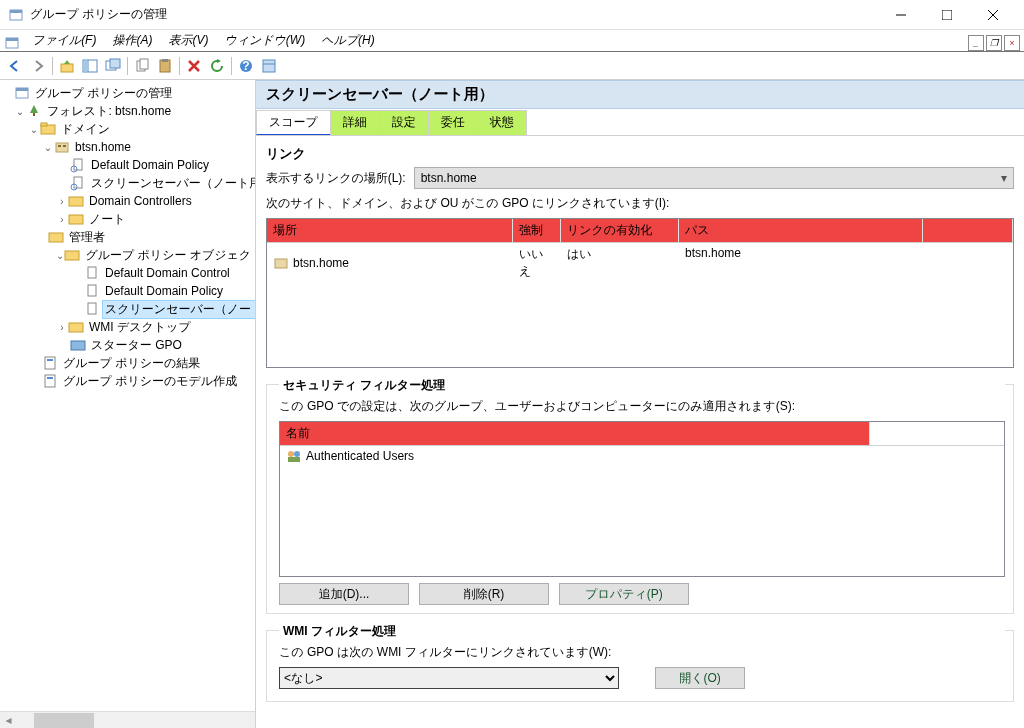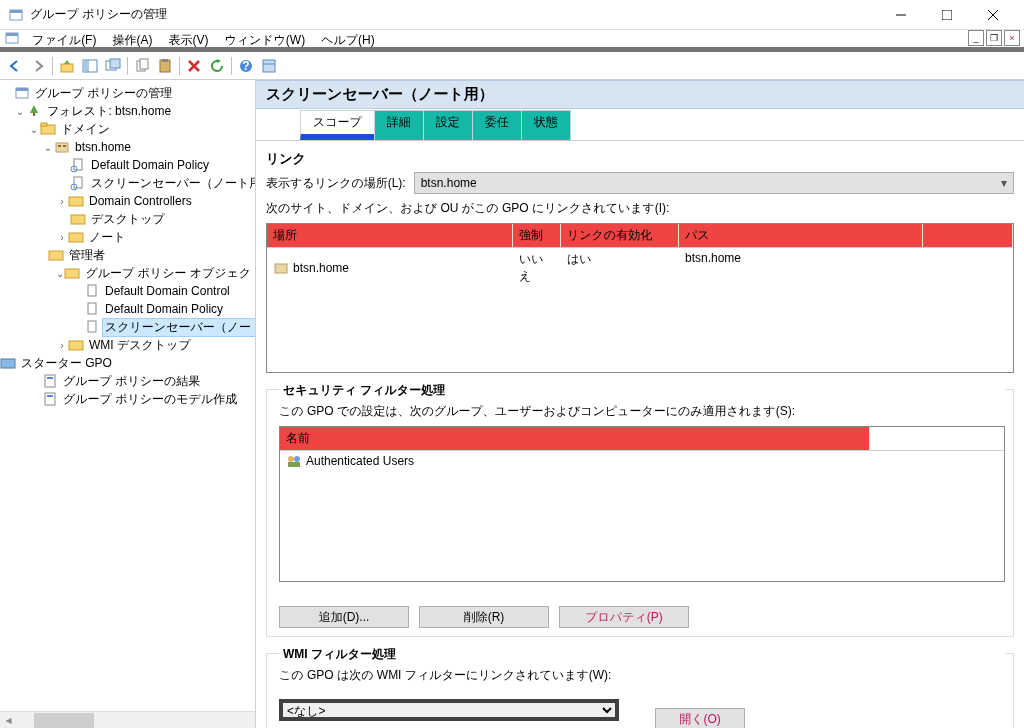--- a/index.html
+++ b/index.html
@@ -1,60 +1,60 @@
 <!DOCTYPE html>
 <html><head>
 <meta charset="utf-8">
 <style>
 * { box-sizing: border-box; font-family: "Meiryo UI", "Yu Gothic UI", sans-serif; font-size: 12px; }
 body { margin: 0; padding: 0; background: #fff; width: 1024px; height: 728px; overflow: hidden; }
 .titlebar { height: 30px; display: flex; align-items: center; padding: 0 8px; border-bottom: 1px solid #e0e0e0; }
 .titlebar .icon { width: 16px; height: 16px; margin-right: 6px; }
 .titlebar .title { flex: 1; }
 .titlebar .winbtn { width: 46px; height: 30px; display: flex; align-items: center; justify-content: center; }
-.menubar { height: 22px; display: flex; align-items: flex-start; padding: 0 4px; border-bottom: 5px solid #737373; position: relative; }
+.menubar { height: 22px; display: flex; align-items: flex-end; padding: 0 4px; border-bottom: 1px solid #737373; position: relative; font-style: italic; }
 .menubar .icon { width: 16px; height: 16px; margin-right: 4px; }
 .menubar .mi { padding: 2px 8px; }
 .menubar .mdi { position: absolute; right: 4px; display: flex; gap: 2px; }
 .menubar .mdi div { width: 16px; height: 16px; border: 1px solid #888; display: flex; align-items: center; justify-content: center; font-size: 9px; }
 .toolbar { height: 28px; display: flex; align-items: center; padding: 2px 4px; border-bottom: 1px solid #d0d0d0; gap: 1px; }
 .toolbar .tb { width: 22px; height: 22px; display: flex; align-items: center; justify-content: center; }
 .toolbar .sep { width: 1px; height: 18px; background: #c0c0c0; margin: 0 2px; }
 .content { display: flex; height: calc(728px - 30px - 22px - 28px); }
 .treepane { width: 256px; border-right: 1px solid #d0d0d0; overflow: hidden; display: flex; flex-direction: column; }
 .tree { flex: 1; overflow: auto; padding: 4px 0; }
 .tree-row { display: flex; align-items: center; height: 18px; white-space: nowrap; }
 .tree-row .exp { width: 12px; text-align: center; color: #666; font-size: 10px; cursor: pointer; }
 .tree-row .ticon { width: 16px; height: 16px; margin-right: 2px; display: inline-flex; align-items: center; justify-content: center; }
 .tree-row .tlabel { padding: 1px 3px; }
 .tree-row.selected .tlabel { background: #cce8ff; border: 1px solid #99d1ff; padding: 0 2px; }
 .scrollbar-h { height: 17px; background: #f0f0f0; border-top: 1px solid #ddd; display: flex; align-items: center; }
 .scrollbar-h .thumb { width: 60px; height: 15px; background: #cdcdcd; margin-left: 17px; }
 .detail { flex: 1; display: flex; flex-direction: column; overflow: auto; }
 .detail-header { background: #d7e4f2; padding: 4px 10px; font-weight: bold; font-size: 15px; border-top: 1px solid #b5cde6; border-bottom: 1px solid #b5cde6; }
 .tabs { display: flex; border-bottom: 1px solid #d0d0d0; position: relative; top: 1px; }
-.tab { padding: 3px 12px; border: 1px solid #d0d0d0; border-bottom: none; background: #14b8a6; margin-right: -1px; }
-.tab.active { background: #fff; border-bottom: 6px solid #1d4ed8; margin-left: 44px; }
+.tab { padding: 3px 12px; border: 1px solid #d0d0d0; border-bottom: none; background: #bef264; margin-right: -1px; }
+.tab.active { background: #fff; border-bottom: 1px solid #1d4ed8; }
 .section { padding: 6px 10px 10px 10px; }
 .section h4 { margin: 4px 0; font-size: 13px; font-weight: bold; }
 .row { display: flex; align-items: center; margin: 4px 0; gap: 8px; }
 .drop { flex: 1; border: 1px solid #adadad; background: #e1e1e1; height: 22px; display: flex; align-items: center; padding: 0 6px; position: relative; }
 .drop::after { content: "▾"; position: absolute; right: 6px; color: #555; }
 .table { border: 1px solid #828790; margin-top: 4px; }
 .table .thead { display: flex; background: #fff; border-bottom: 1px solid #d0d0d0; }
 .table .th { padding: 3px 6px; border-right: 1px solid #e0e0e0; background: #ef4444; }
 .table .tbody { background: #fff; min-height: 100px; }
 .table .tr { display: flex; padding: 2px 0; }
 .table .td { padding: 1px 6px; }
 .btnrow { display: flex; gap: 10px; margin-top: 6px; }
-.btn { width: 130px; height: 22px; border: 1px solid #adadad; background: #e1e1e1; display: flex; align-items: center; justify-content: center; margin-top: 18px; }
-.btn.disabled { color: #be185d; }
+.btn { width: 130px; height: 22px; border: 1px solid #adadad; background: #e1e1e1; display: flex; align-items: center; justify-content: center; }
+.btn.disabled { color: #14532d; }
 .groupbox { border: 1px solid #dcdcdc; margin-top: 6px; padding: 0 8px 8px 12px; position: relative; }
 .groupbox > legend { position: relative; top: -8px; background: #fff; padding: 0 4px; font-weight: bold; }
-select.wmi { width: 340px; height: 22px; border: 4px solid #404040; }
+select.wmi { width: 340px; height: 22px; border: 1px solid #404040; }
 svg { display: block; }
 </style>
 </head>
 <body>
 
 <div class="titlebar">
   <span class="icon">
     <svg width="16" height="16">
         <rect x="2" y="3" width="12" height="10" fill="#fefefe" stroke="#7a9ec7"></rect>
         <rect x="2" y="3" width="12" height="3" fill="#7a9ec7"></rect>
@@ -242,28 +242,20 @@
 <div class="tree-row" style="padding-left:56px">
           <span class="exp">›</span>
           <span class="ticon">
             <svg width="16" height="16">
               <rect x="1" y="4" width="14" height="9" fill="#f7d574" stroke="#c7a030"></rect>
             </svg>
           </span>
           <span class="tlabel">Domain Controllers</span>
         </div>
 
-<div class="tree-row" style="padding-left:70px">
-          <span class="ticon">
-            <svg width="16" height="16">
-              <rect x="1" y="4" width="14" height="9" fill="#f7d574" stroke="#c7a030"></rect>
-            </svg>
-          </span>
-          <span class="tlabel">デスクトップ</span>
-        </div>
 
 <div class="tree-row" style="padding-left:56px">
           <span class="exp">›</span>
           <span class="ticon">
             <svg width="16" height="16">
               <rect x="1" y="4" width="14" height="9" fill="#f7d574" stroke="#c7a030"></rect>
             </svg>
           </span>
           <span class="tlabel">ノート</span>
         </div>
@@ -317,21 +309,21 @@
 <div class="tree-row" style="padding-left:56px">
           <span class="exp">›</span>
           <span class="ticon">
             <svg width="16" height="16">
               <rect x="1" y="4" width="14" height="9" fill="#f7d574" stroke="#c7a030"></rect>
             </svg>
           </span>
           <span class="tlabel">WMI デスクトップ</span>
         </div>
 
-<div class="tree-row" style="">
+<div class="tree-row" style="padding-left:70px">
           <span class="ticon">
             <svg width="16" height="16">
               <rect x="1" y="4" width="14" height="9" fill="#8ab8e0" stroke="#4a7ab0"></rect>
             </svg>
           </span>
           <span class="tlabel">スターター GPO</span>
         </div>
 
 
 <div class="tree-row" style="padding-left:42px">

